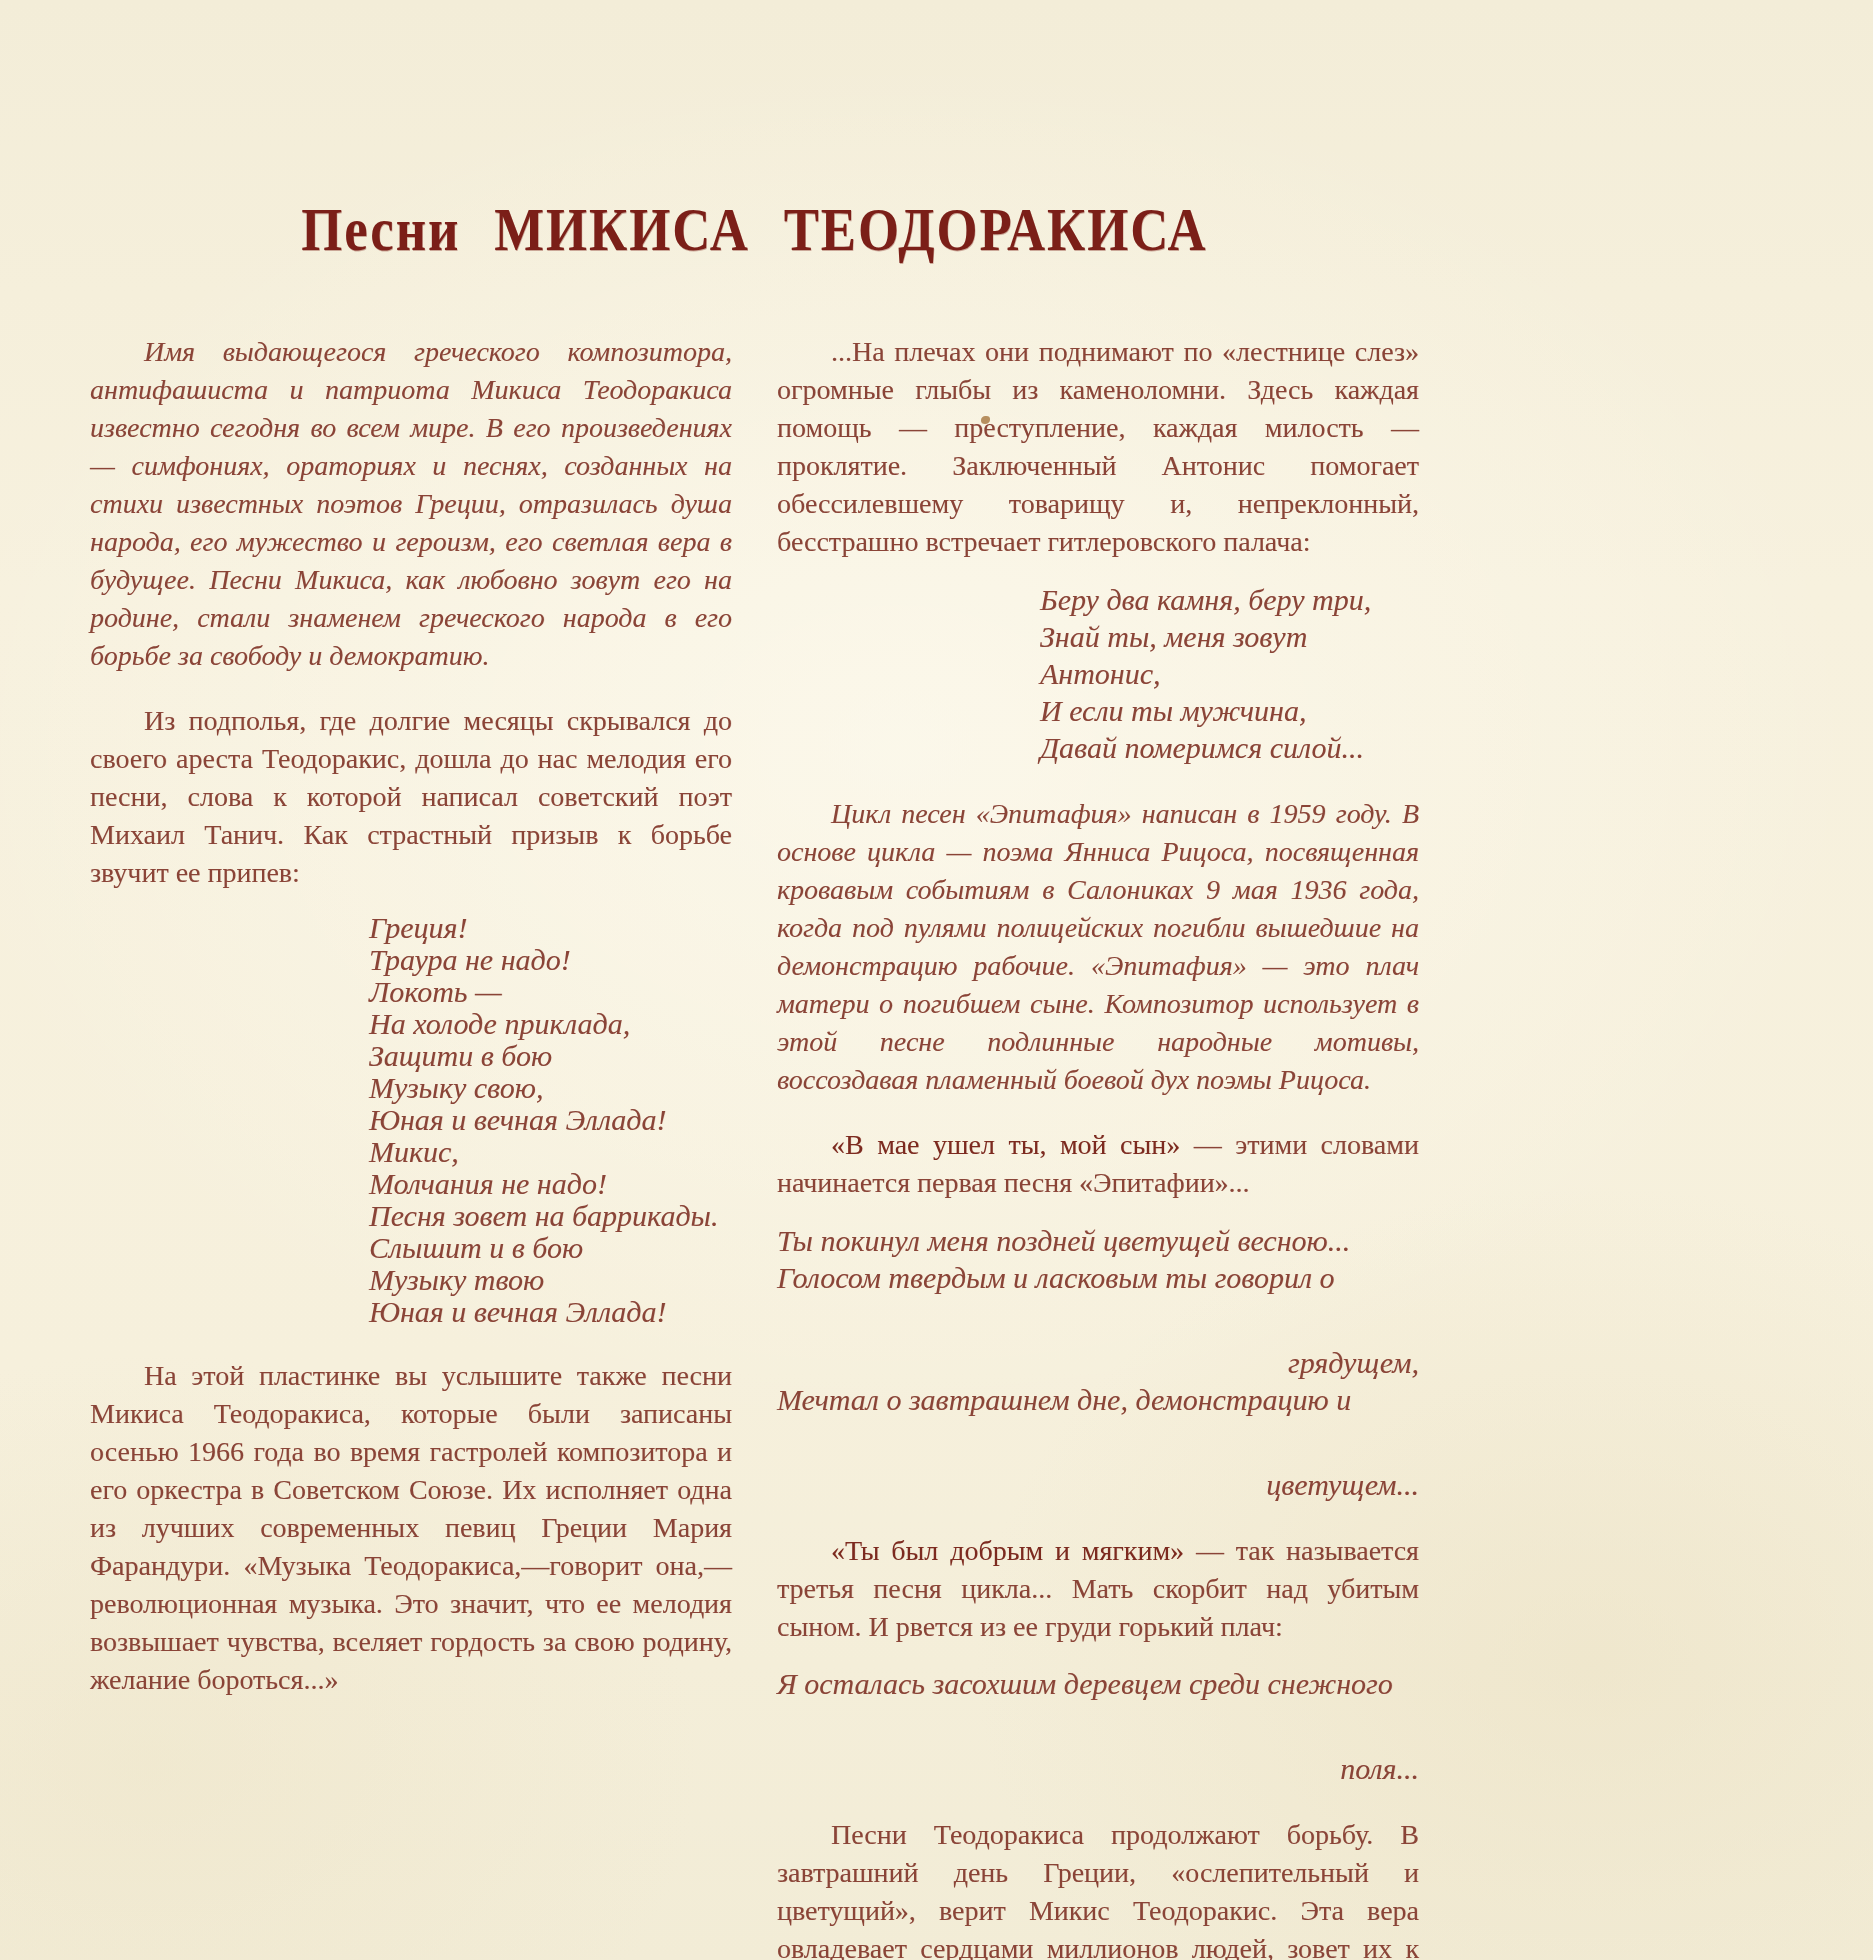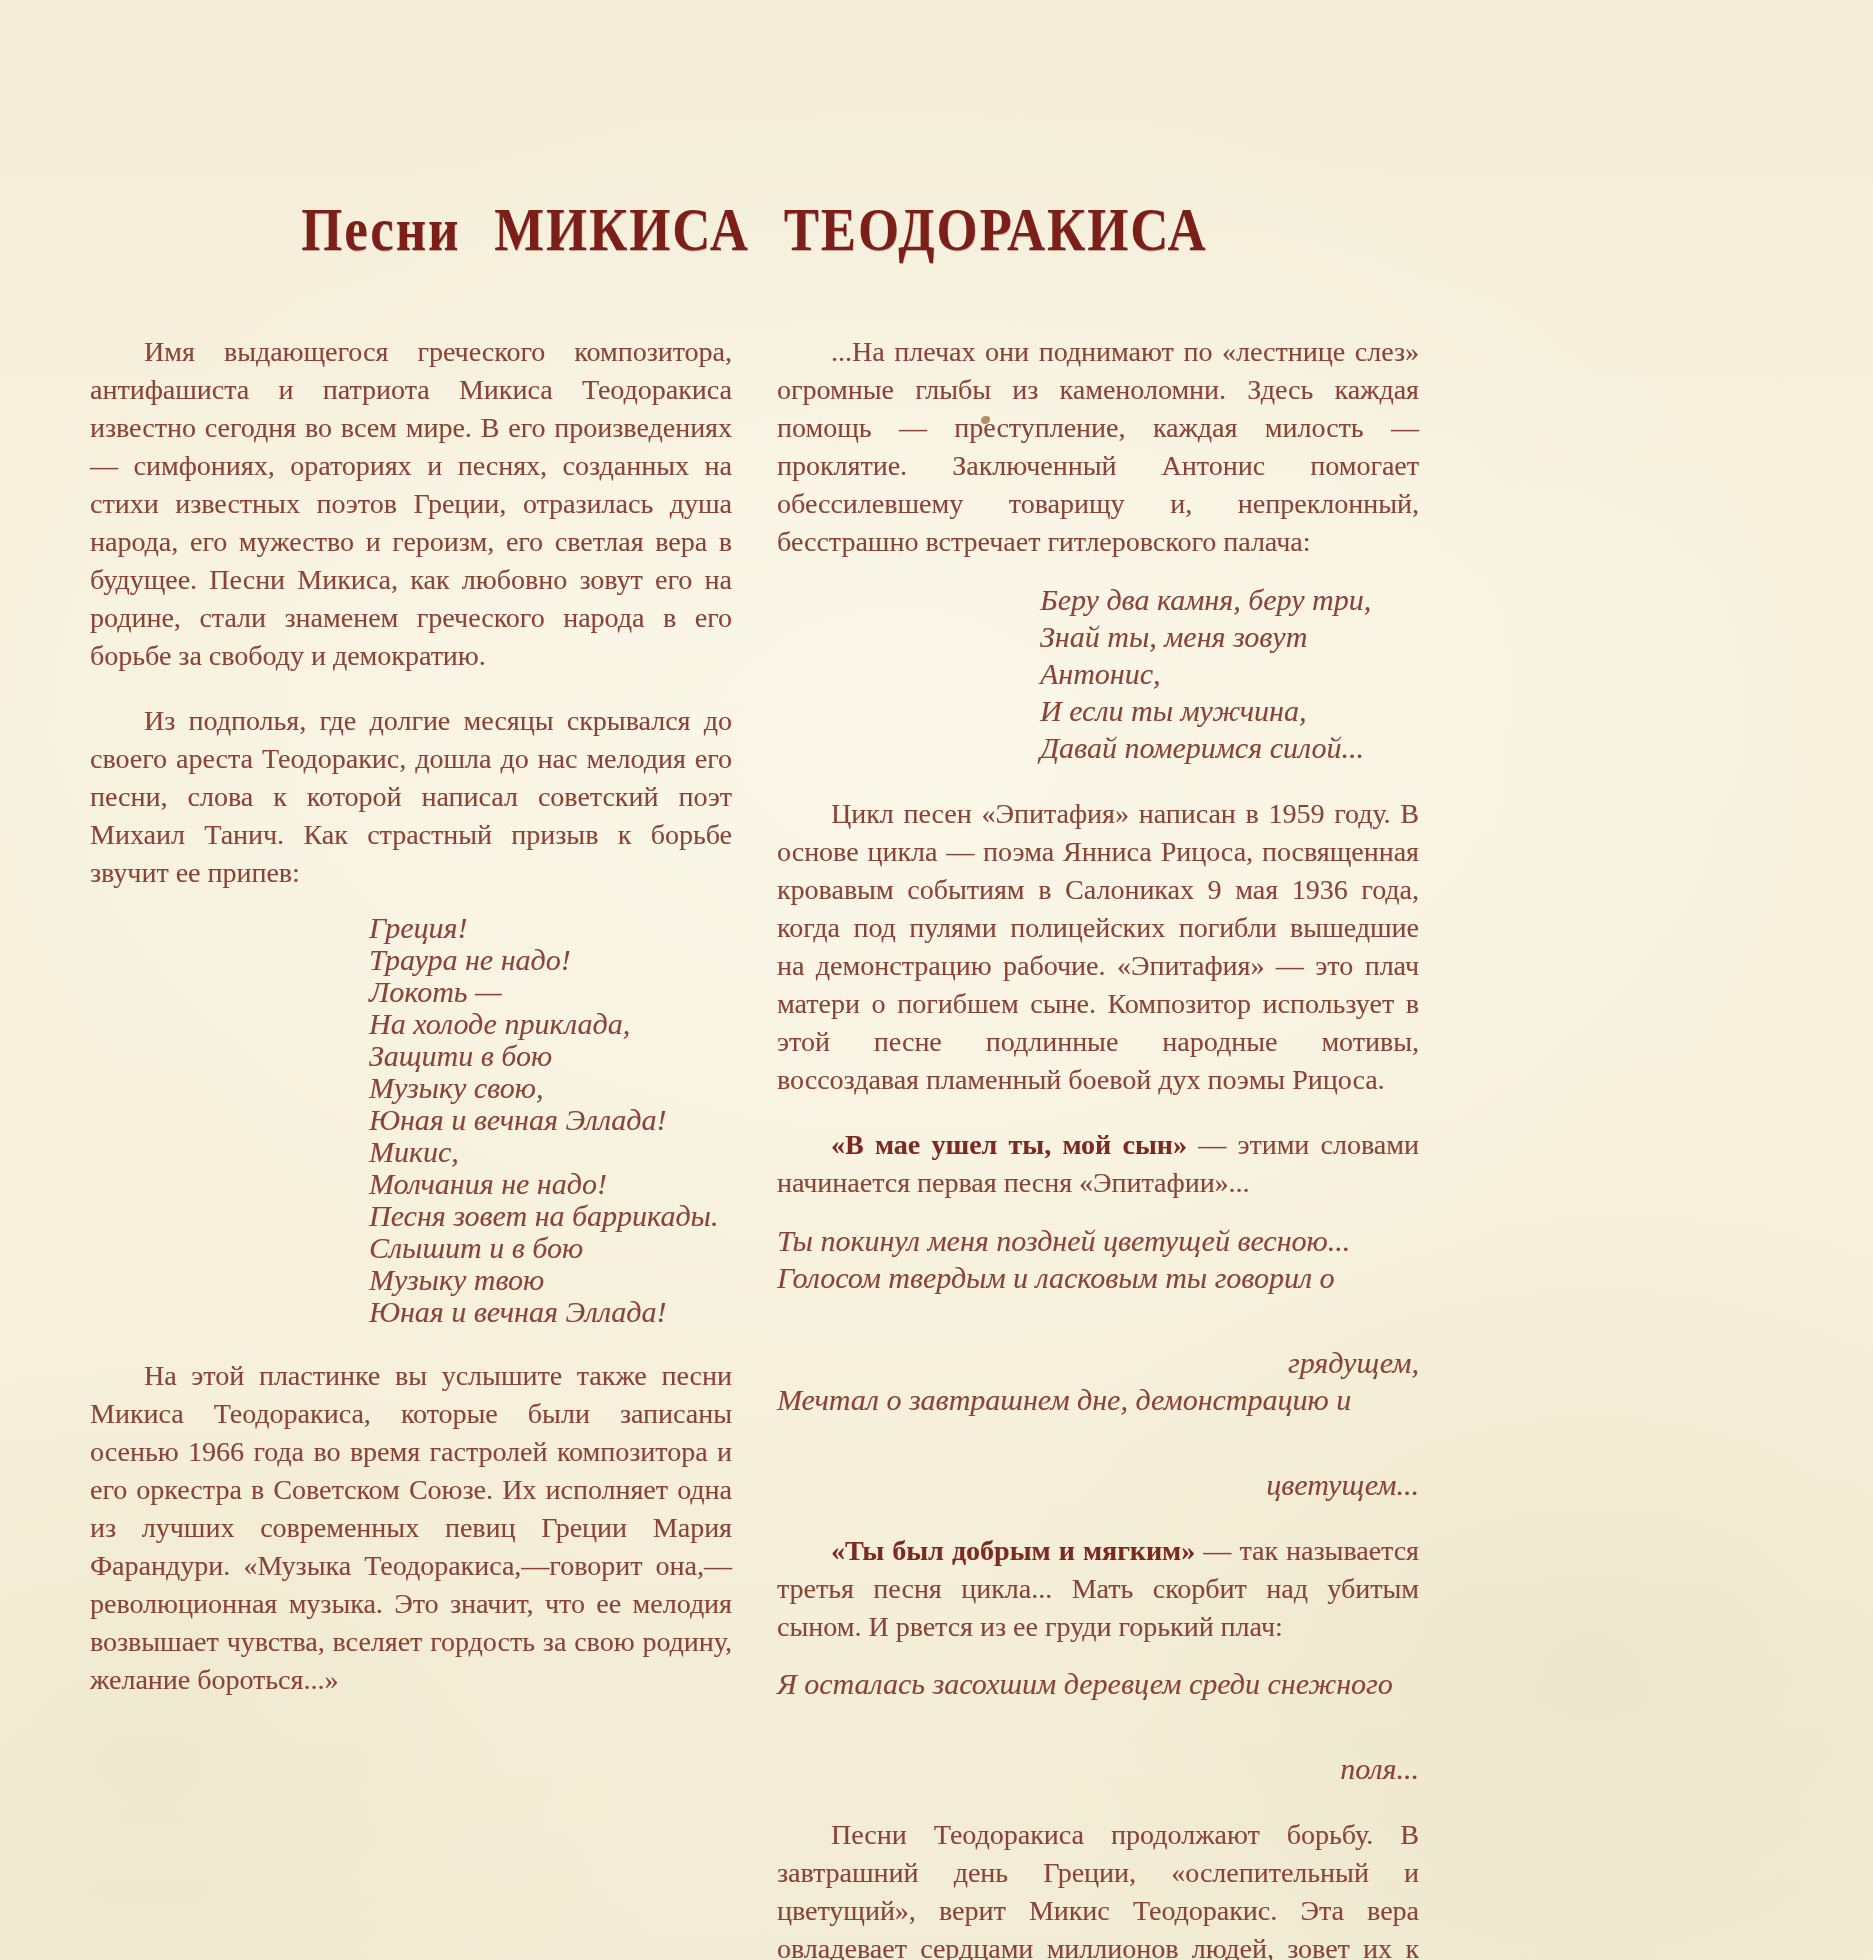--- a/index.html
+++ b/index.html
@@ -55,23 +55,23 @@
     width: 642px;
     font-size: 28px;
     line-height: 38px;
     text-align: justify;
     text-shadow: 0.4px 0.4px 0.6px rgba(138,68,55,0.25);
   }
   .col p {
     margin: 0;
     text-indent: 54px;
   }
-  .col p.space-after { margin-bottom: 27.4px; }
+  .col p.space-after { margin-bottom: 27.4px; font-style: italic; }
   b, .bold-lead {
-    font-weight: bold;
+    font-weight: normal;
     color: #7c2a1f;
   }
   .poem {
     font-style: italic;
     font-size: 30px;
     margin: 19.6px 0 29px 0;
     text-align: left;
     text-indent: 0;
   }
   .poem .line { display: block; }

